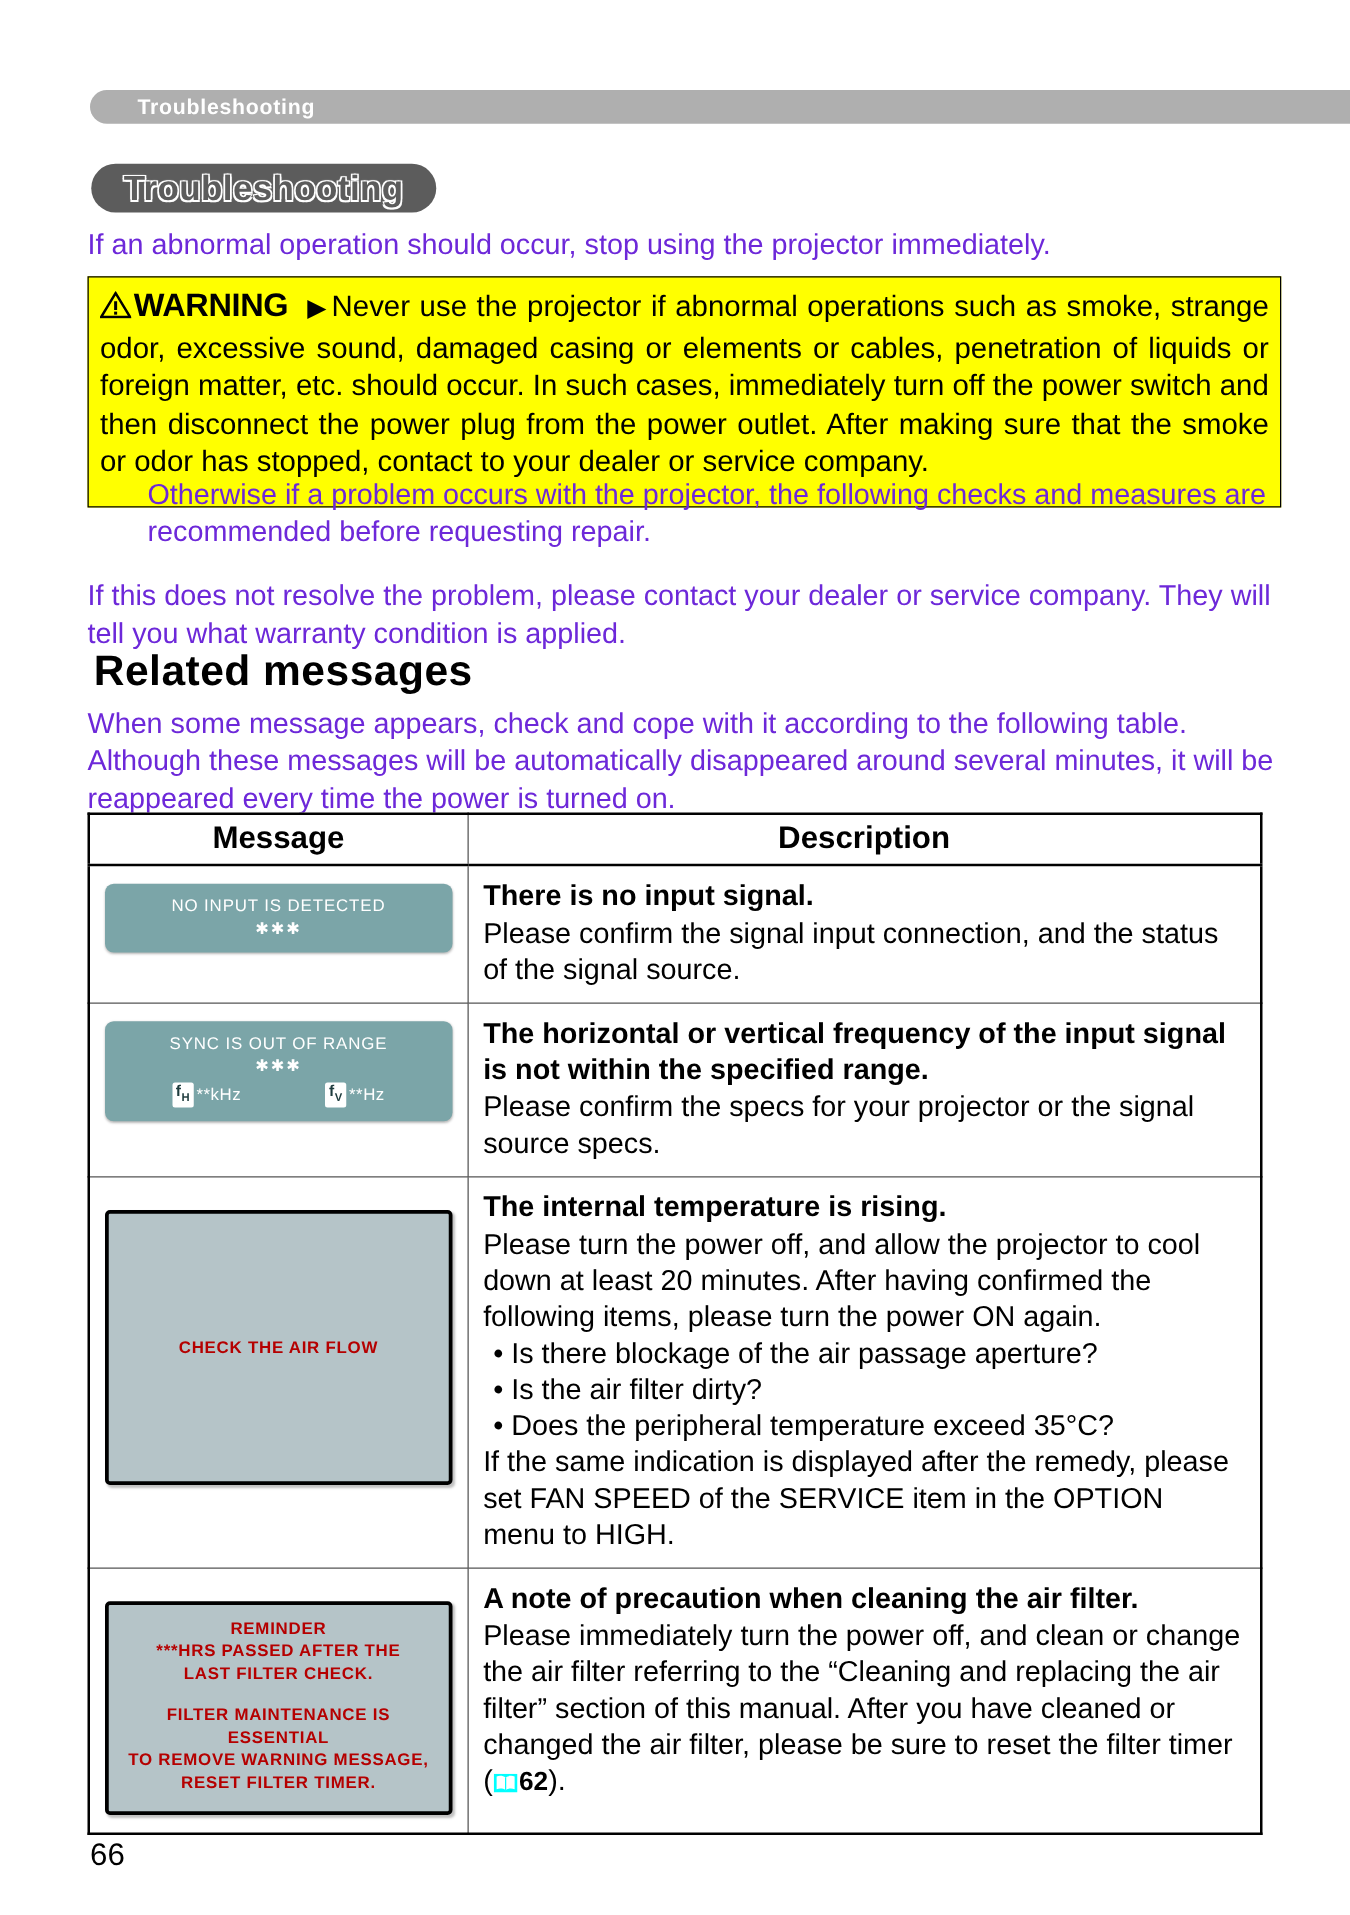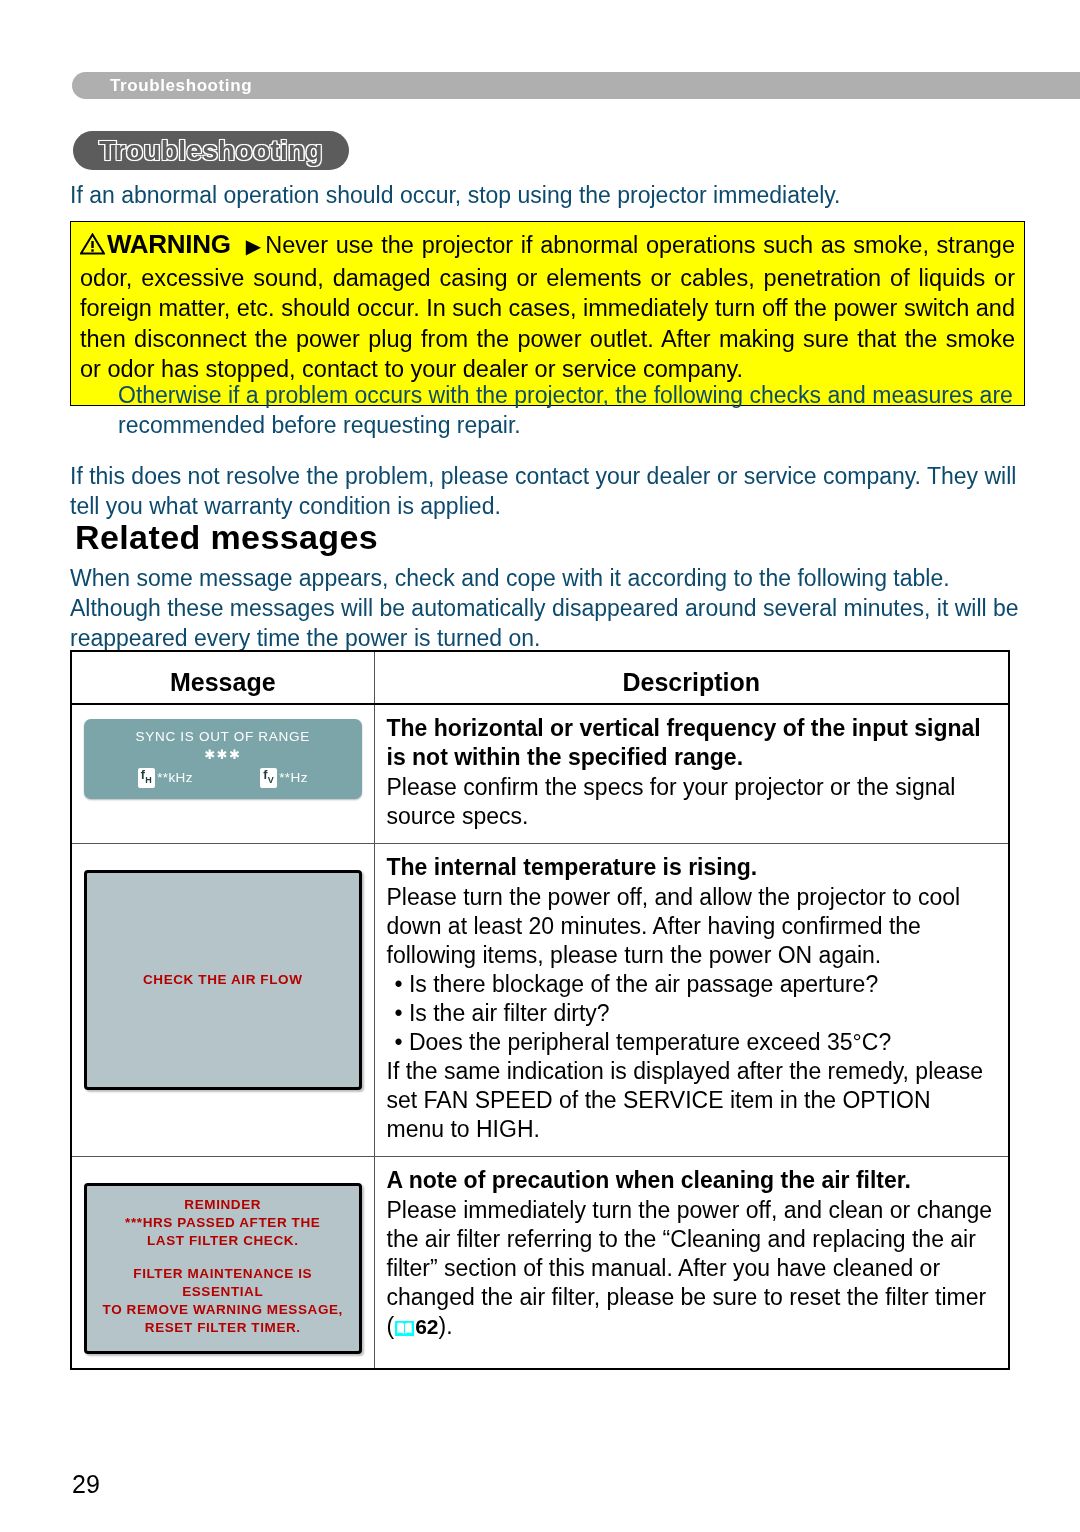--- a/index.html
+++ b/index.html
@@ -60,21 +60,21 @@
       0 0 2px #ffffff;
     color: #5c5c5c;
     white-space: nowrap;
   }
 
   
   .para {
     position: absolute;
     font-size: 23px;
     line-height: 30px;
-    color: #0c4a6e;
+    color: #6d28d9;
   }
 
   .lead-line { left: 70px; top: 180px; width: 960px; }
 
   
   .warning-box {
     position: absolute;
     left: 70px;
     top: 221px;
     width: 955px;
@@ -132,21 +132,21 @@
   .msg-table td, .msg-table th {
     border: 1.6px solid #555;
     vertical-align: top;
     padding: 0;
   }
   .msg-table thead th {
     border-bottom: 2.5px solid #000;
     text-align: center;
     font-size: 25px;
     font-weight: bold;
-    padding: 16px 0 6px 0;
+    padding: 4px 0 6px 0;
   }
   .col-msg  { width: 303px; }
   .col-desc { width: 635px; }
 
   td.cell-msg {
     text-align: center;
     padding: 14px 12px 14px 12px;
   }
   td.cell-desc {
     padding: 9px 14px 12px 12px;
@@ -292,20 +292,32 @@
       <col class="col-desc">
   </colgroup>
   <thead>
     <tr>
       <th>Message</th>
       <th>Description</th>
     </tr>
   </thead>
   <tbody>
 
+    <tr>
+      <td class="cell-msg">
+        <div class="osd-teal">
+          <span>NO INPUT IS DETECTED</span>
+          <span class="stars">✱✱✱</span>
+        </div>
+      </td>
+      <td class="cell-desc">
+        <p class="desc-title">There is no input signal.</p>
+        <p class="desc-body">Please confirm the signal input connection, and the status of the signal source.</p>
+      </td>
+    </tr>
 
     <tr>
       <td class="cell-msg">
         <div class="osd-teal">
           <span>SYNC IS OUT OF RANGE</span>
           <span class="stars">✱✱✱</span>
           <span class="freq-row">
             <span class="freq-item">
               <span class="freq-badge"><span>f</span><sub>H</sub></span>
                 <span>**kHz</span>
@@ -363,13 +375,13 @@
               <path d="M9.5 3.2 C7.6 1.4 4.6 1.4 2.3 2.1 L2.3 12.3 C4.6 11.6 7.6 11.6 9.5 13.1 C11.4 11.6 14.4 11.6 16.7 12.3 L16.7 2.1 C14.4 1.4 11.4 1.4 9.5 3.2 Z" fill="#ffffff"></path>
               <rect x="9.0" y="3.0" width="1.0" height="10.2" fill="#00FFFF"></rect>
             </svg>
           </span><span class="page-ref">62</span><span>).</span></p>
       </td>
     </tr>
 
   </tbody>
 </table>
 
-<div class="page-number">29</div>
+<div class="page-number">66</div>
 
 </body></html>

